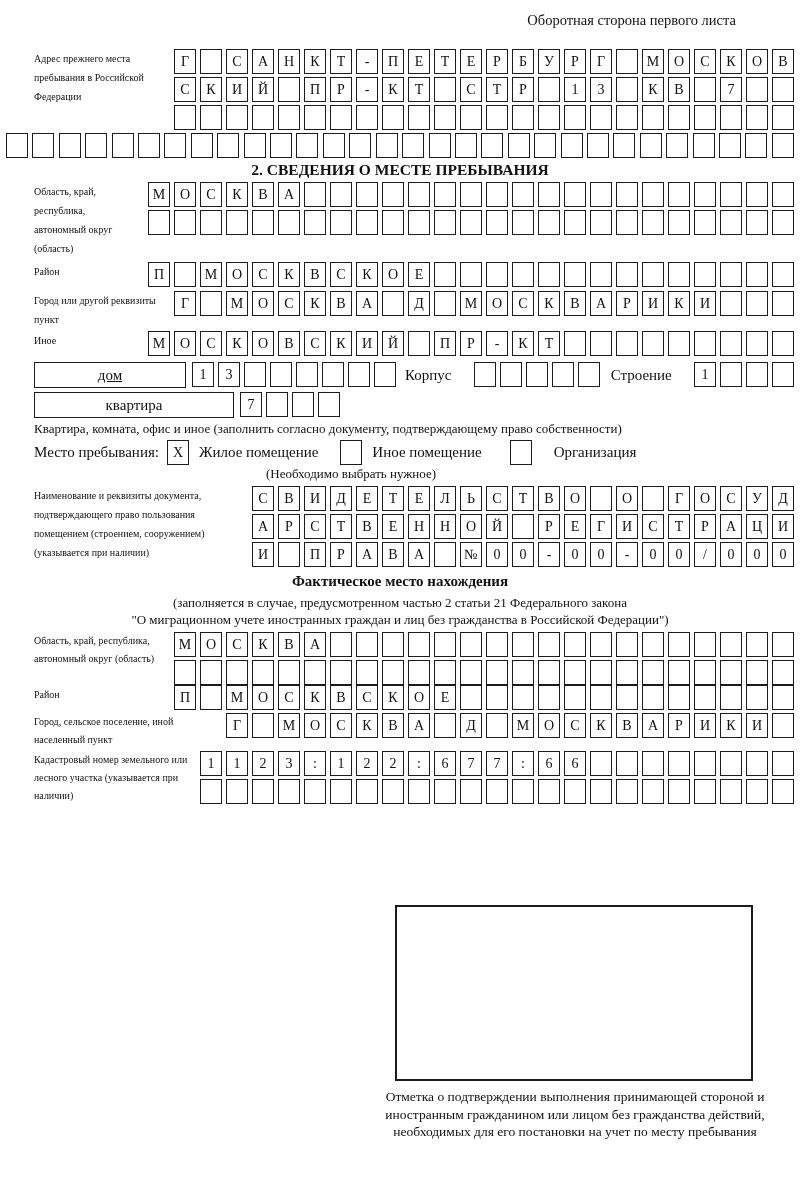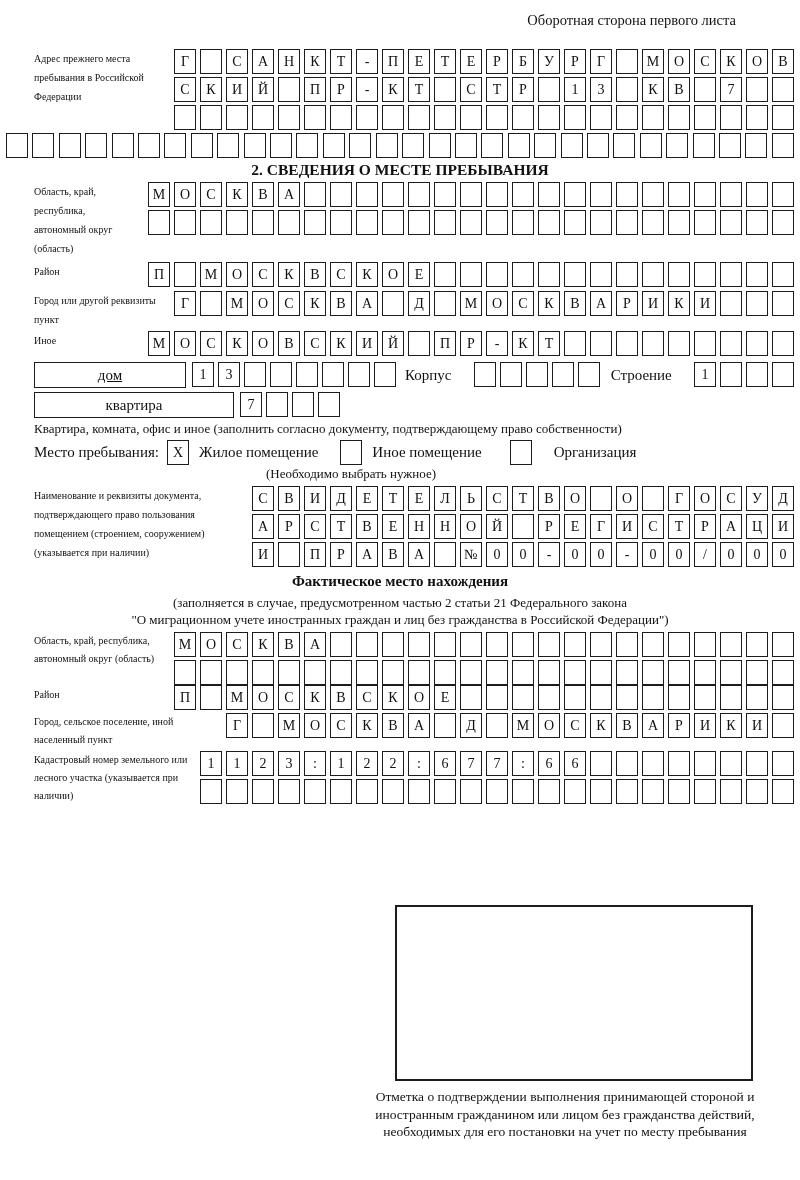--- a/index.html
+++ b/index.html
@@ -41,21 +41,21 @@
     font-size: 15px;
   }
   .inline-lbl { font-size: 15px; line-height: 26px; flex: none; }
 
   .stamp-box {
     position: absolute; left: 395px; top: 905px;
     width: 358px; height: 176px;
     border: 2px solid #1c1c1c; background: #fff;
   }
   .stamp-caption {
-    position: absolute; left: 348px; top: 1088px; width: 434px;
+    position: absolute; left: 358px; top: 1088px; width: 434px;
     font-size: 13.5px; line-height: 17.5px; text-align: center;
   }
 
   
   .mt2 { margin-top: 2px; } .mt3 { margin-top: 3px; } .mt4 { margin-top: 4px; }
   .mt6 { margin-top: 6px; } .mt20 { margin-top: 20px; }
 
   .stay-row { display: flex; align-items: center; margin-top: 3px; padding-left: 28px; font-size: 15px; }
   .stay-row .cell { margin: 0 10px 0 8px; }
 </style>

